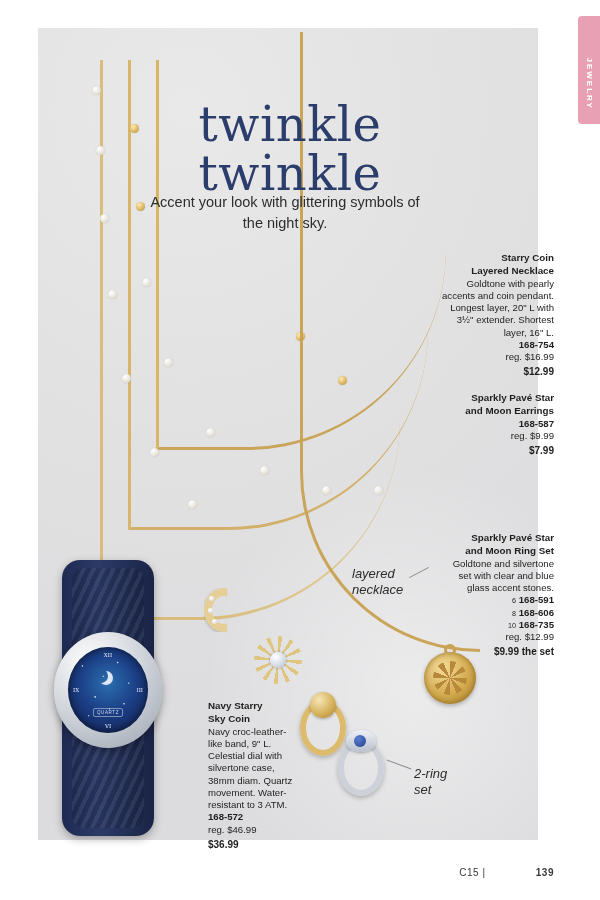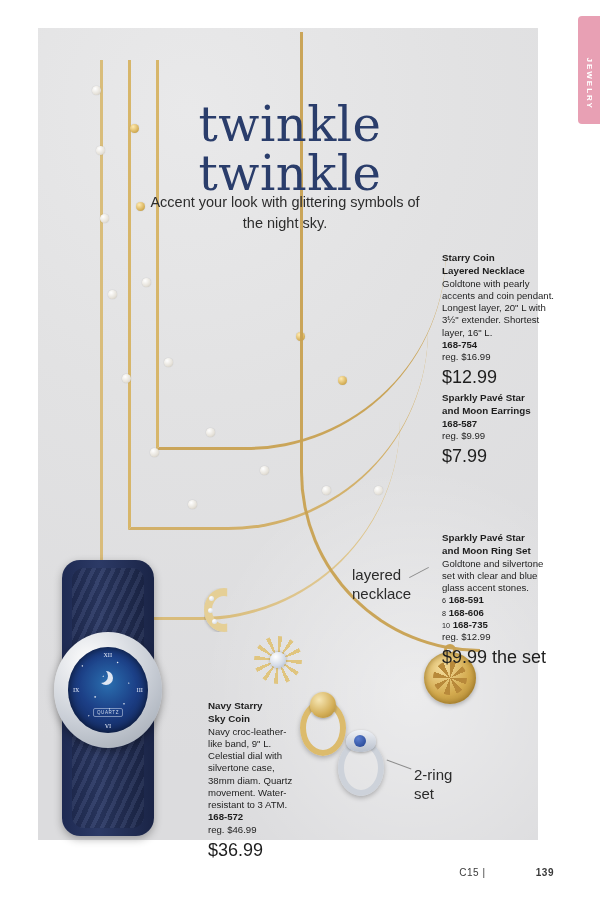--- a/index.html
+++ b/index.html
@@ -251,53 +251,55 @@
     box-shadow:0 1px 3px rgba(0,0,0,.3);
   }
   .ring.silver .top:after{
     content:"";position:absolute;left:8px;top:5px;width:12px;height:12px;border-radius:50%;
     background:radial-gradient(circle at 35% 30%,#5c7fd0,#1f3f8c);
   }
 
   
   .callout{
     position:absolute;
-    font-size:15px;
+    font-size:13px;
     line-height:1.25;
     color:#2b2b2b;
+    font-style:italic;
   }
   .callout.layered{ left:352px; top:566px; width:60px; }
   .callout.tworing{ left:414px; top:766px; width:46px; }
 
   .leader{
     position:absolute;
     background:#8d8d8d;
     height:1px;
   }
 
   
   .copy{
     position:absolute;
     width:112px;
+    text-align:right;
     font-size:9.6px;
     line-height:1.28;
     color:#1e1e1e;
   }
   .copy .name{
     font-weight:bold;
     font-size:9.8px;
     line-height:1.2;
     margin-bottom:1px;
   }
   .copy .desc{ }
   .copy .sku{ font-weight:bold; }
   .copy .reg{ }
   .copy .price{
-    font-weight:normal;
-    font-size:18px;
+    font-weight:bold;
+    font-size:10px;
     margin-top:3px;
   }
   .copy .sku-line{ }
   .copy .sku-line .sz{ font-size:7.2px; }
 
   .copy.starry { right: 46px; top: 252px; }
   .copy.earrings { right: 46px; top: 392px; }
   .copy.ringset { right: 46px; top: 532px; }
 
   .copy.watch{

